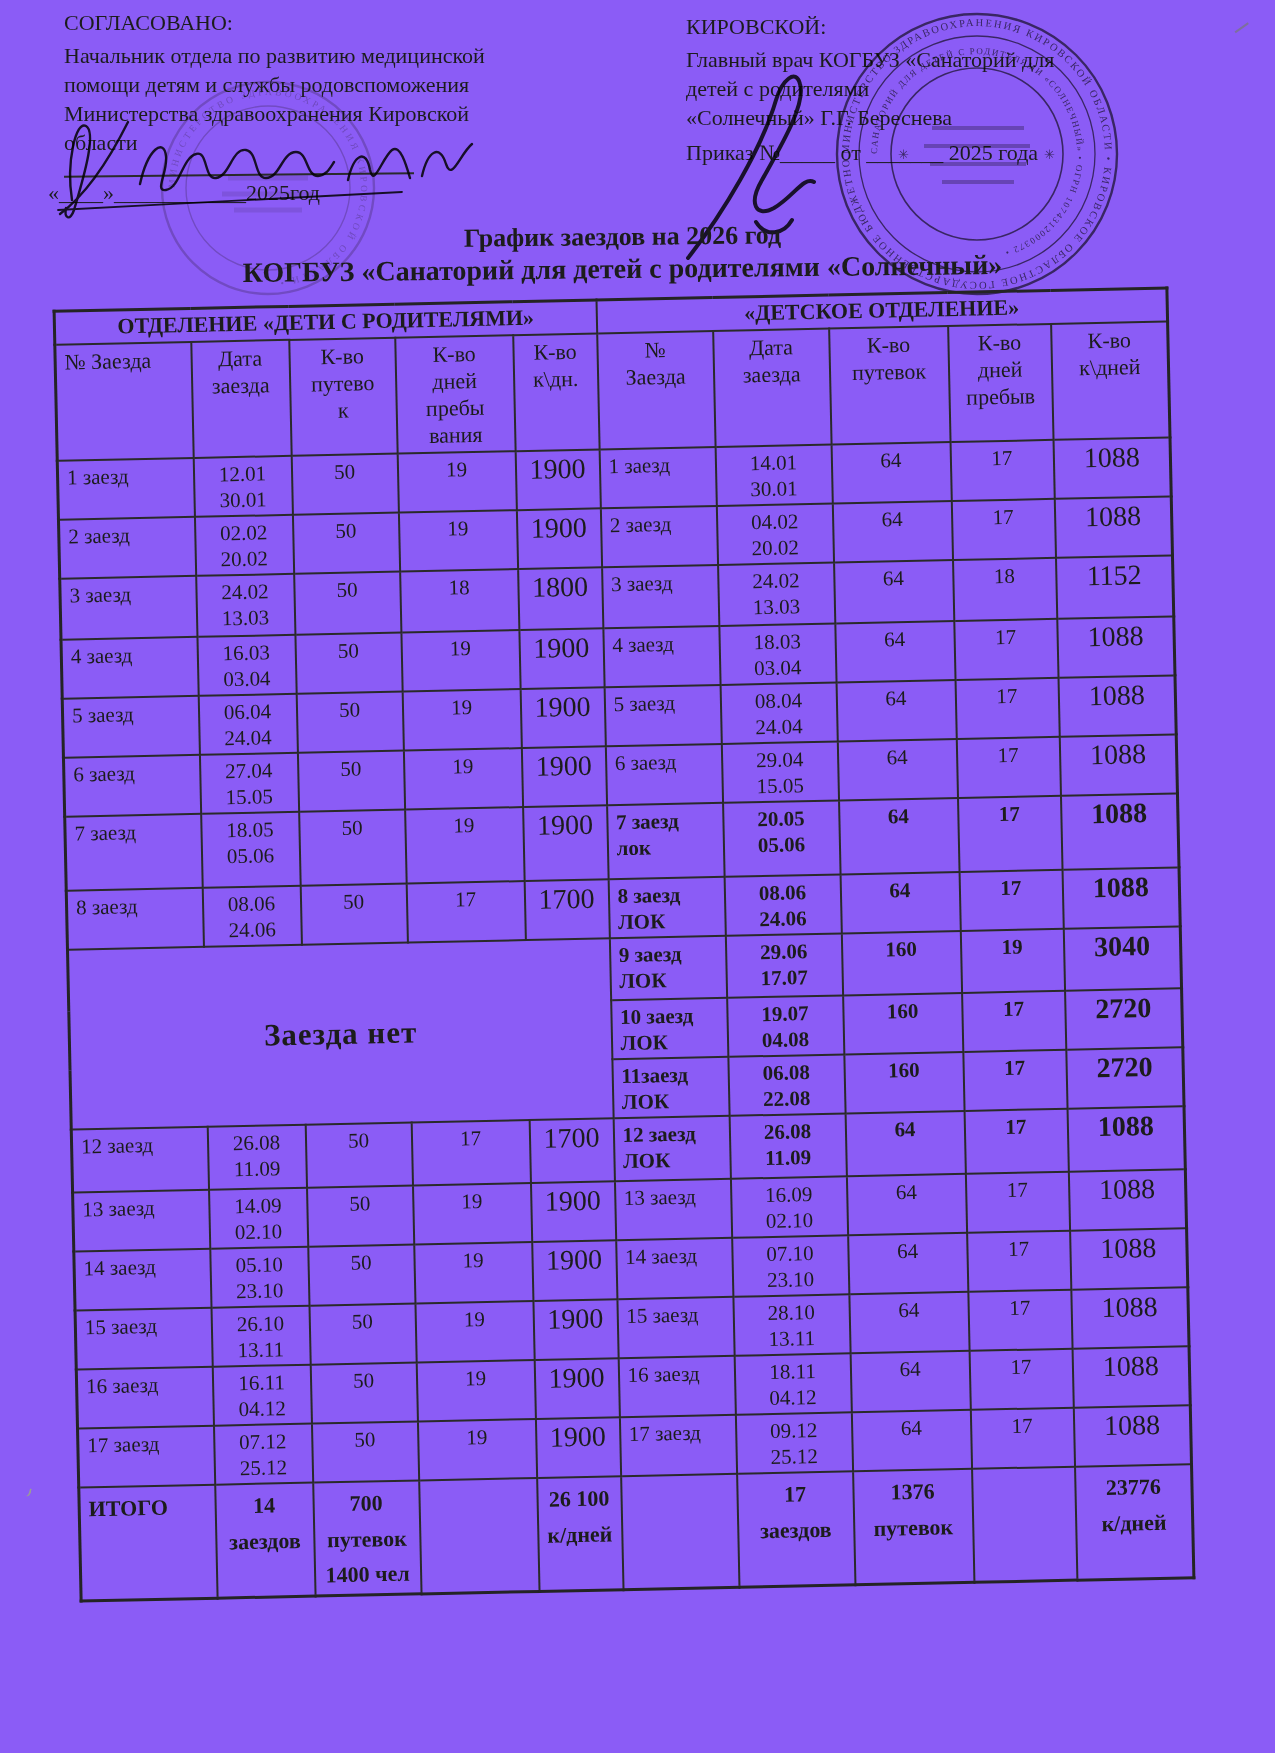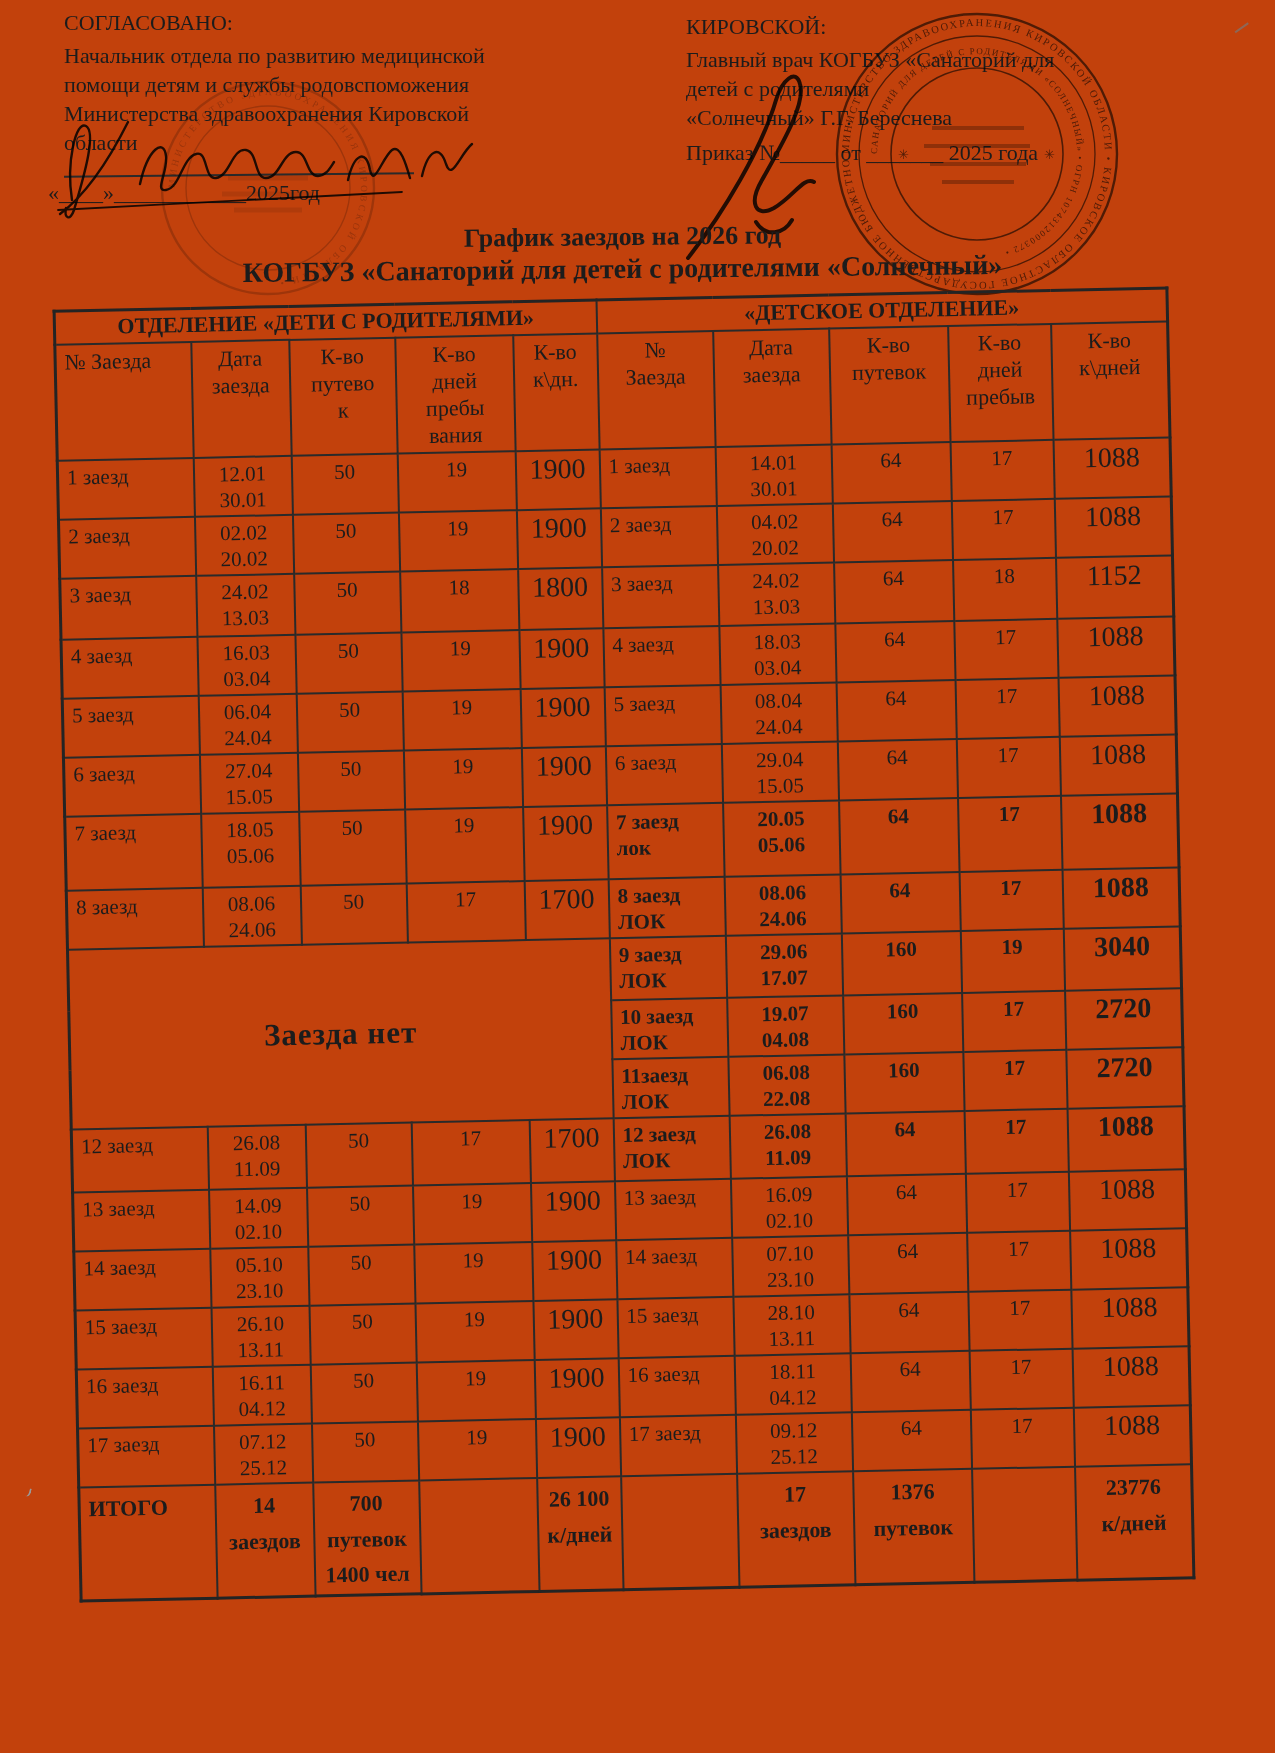--- a/index.html
+++ b/index.html
@@ -1,16 +1,16 @@
 <!DOCTYPE html>
 <html><head>
 <meta charset="utf-8">
 <style>
   html,body{margin:0;padding:0;background:#e8e8e8;}
-  .page{position:relative;width:1275px;height:1753px;background:#c2410c;overflow:hidden;
+  .page{position:relative;width:1275px;height:1753px;background:#8b5cf6;overflow:hidden;
         font-family:"Liberation Serif","DejaVu Serif",serif;color:#1c1c1c;}
   .blk{position:absolute;font-size:22px;line-height:1.32;}
   .blk-label{margin-bottom:4px;}
   .blk-body{white-space:pre-line;}
   .approved{left:64px;top:8px;width:500px;}
   .approval{left:686px;top:12px;width:460px;}
   .date-line{white-space:pre;margin-top:6px;}
   .approved-date{position:absolute;left:48px;top:180px;font-size:22px;white-space:pre;}
   .approved-rule{position:absolute;left:64px;top:174px;width:350px;border-top:2px solid #2a2a2a;transform:rotate(-0.6deg);}
   .doc-title{position:absolute;left:66px;top:222px;width:1113px;text-align:center;

